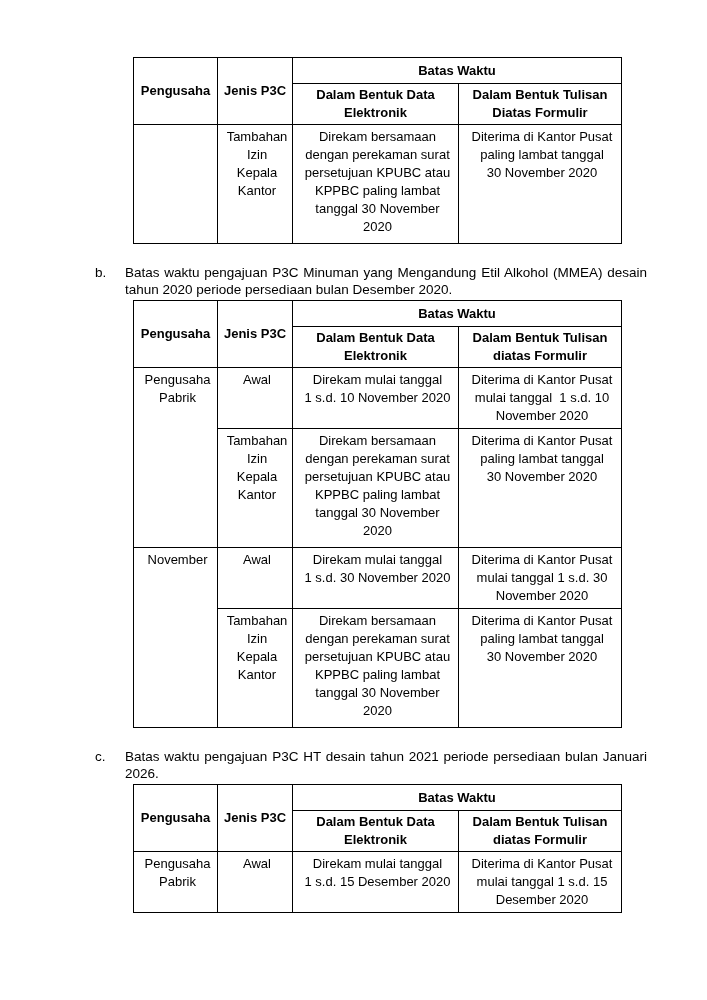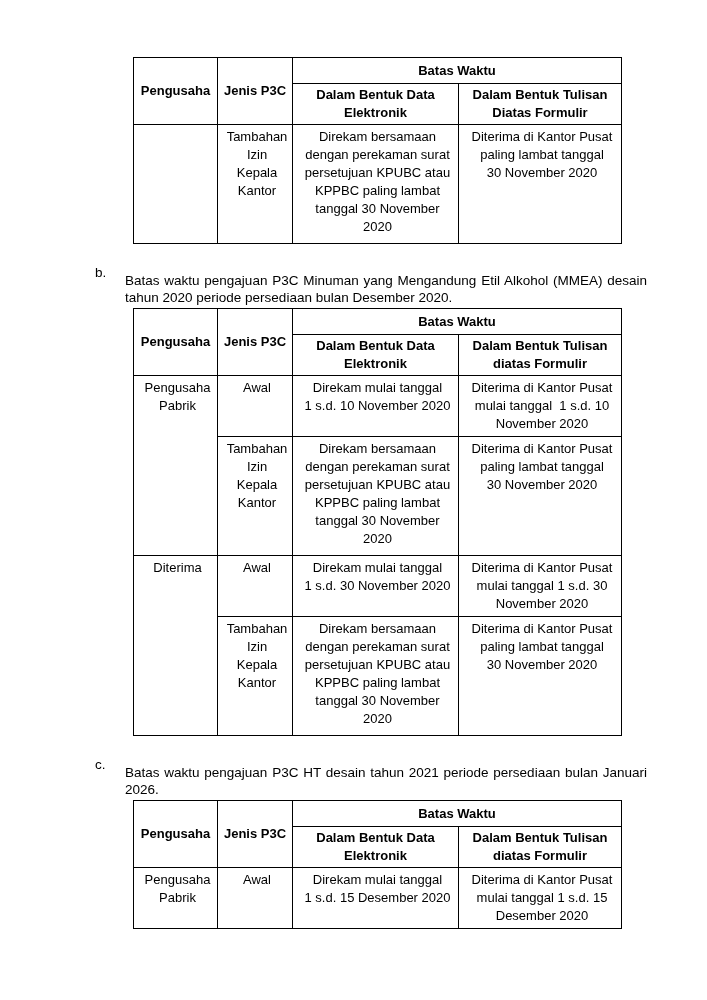--- a/index.html
+++ b/index.html
@@ -48,21 +48,21 @@
   td.no-bottom { border-bottom: none; }
   .mt-table1 { margin-top: 57px; }
   .mt-table  { margin-top: 2px; }
   .item-para {
     display: flex;
     margin: 20px 0 2px 95px;
     width: 552px;
     line-height: 17px;
   }
   .item-para .item-label { width: 30px; flex: none; }
-  .item-para .item-text  { width: 522px; text-align: justify; margin-top: 8px; }
+  .item-para .item-text  { width: 522px; text-align: justify; }
 </style>
 </head>
 <body>
 
 <div class="page">
 
   <table class="p3c mt-table1">
     <colgroup>
         <col class="c1">
         <col class="c2">
@@ -143,21 +143,21 @@
 dengan perekaman surat
 persetujuan KPUBC atau
 KPPBC paling lambat
 tanggal 30 November
 2020</td>
         <td>Diterima di Kantor Pusat
 paling lambat tanggal
 30 November 2020</td>
       </tr>
       <tr class="h54">
-        <td rowspan="2" class="no-bottom">Diterima</td>
+        <td rowspan="2" class="no-bottom">November</td>
         <td>Awal</td>
         <td>Direkam mulai tanggal
 1 s.d. 30 November 2020</td>
         <td>Diterima di Kantor Pusat
 mulai tanggal 1 s.d. 30
 November 2020</td>
       </tr>
       <tr class="h114">
         <td>Tambahan
 Izin

